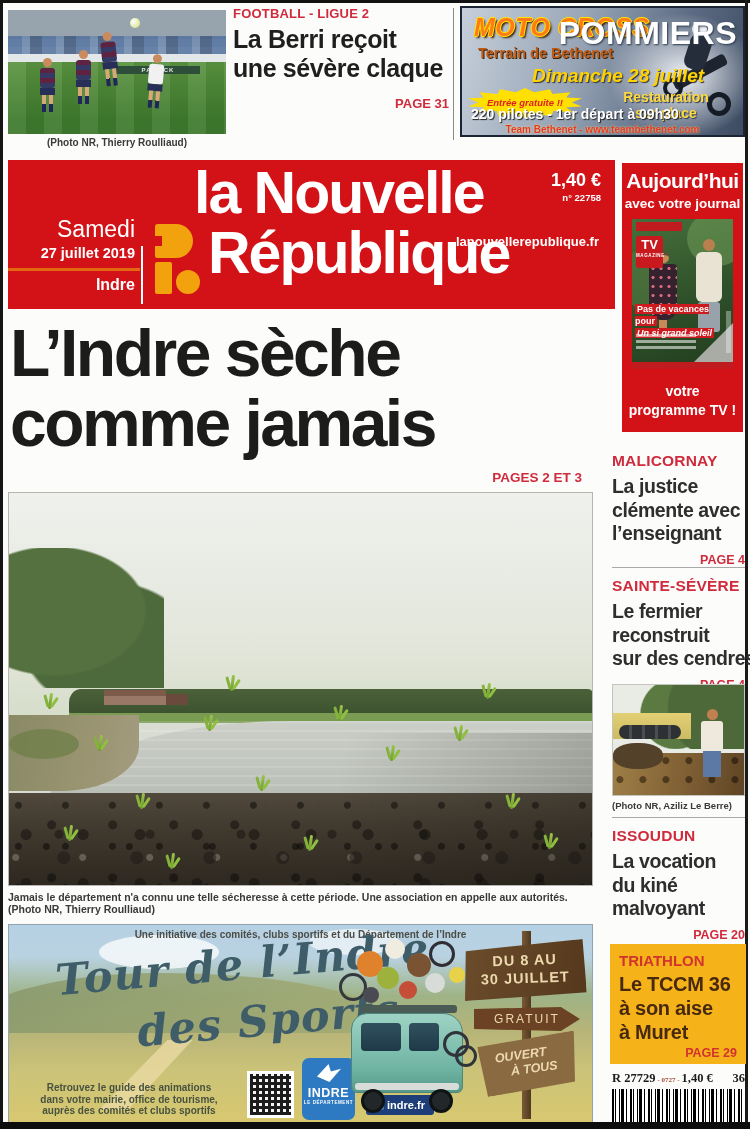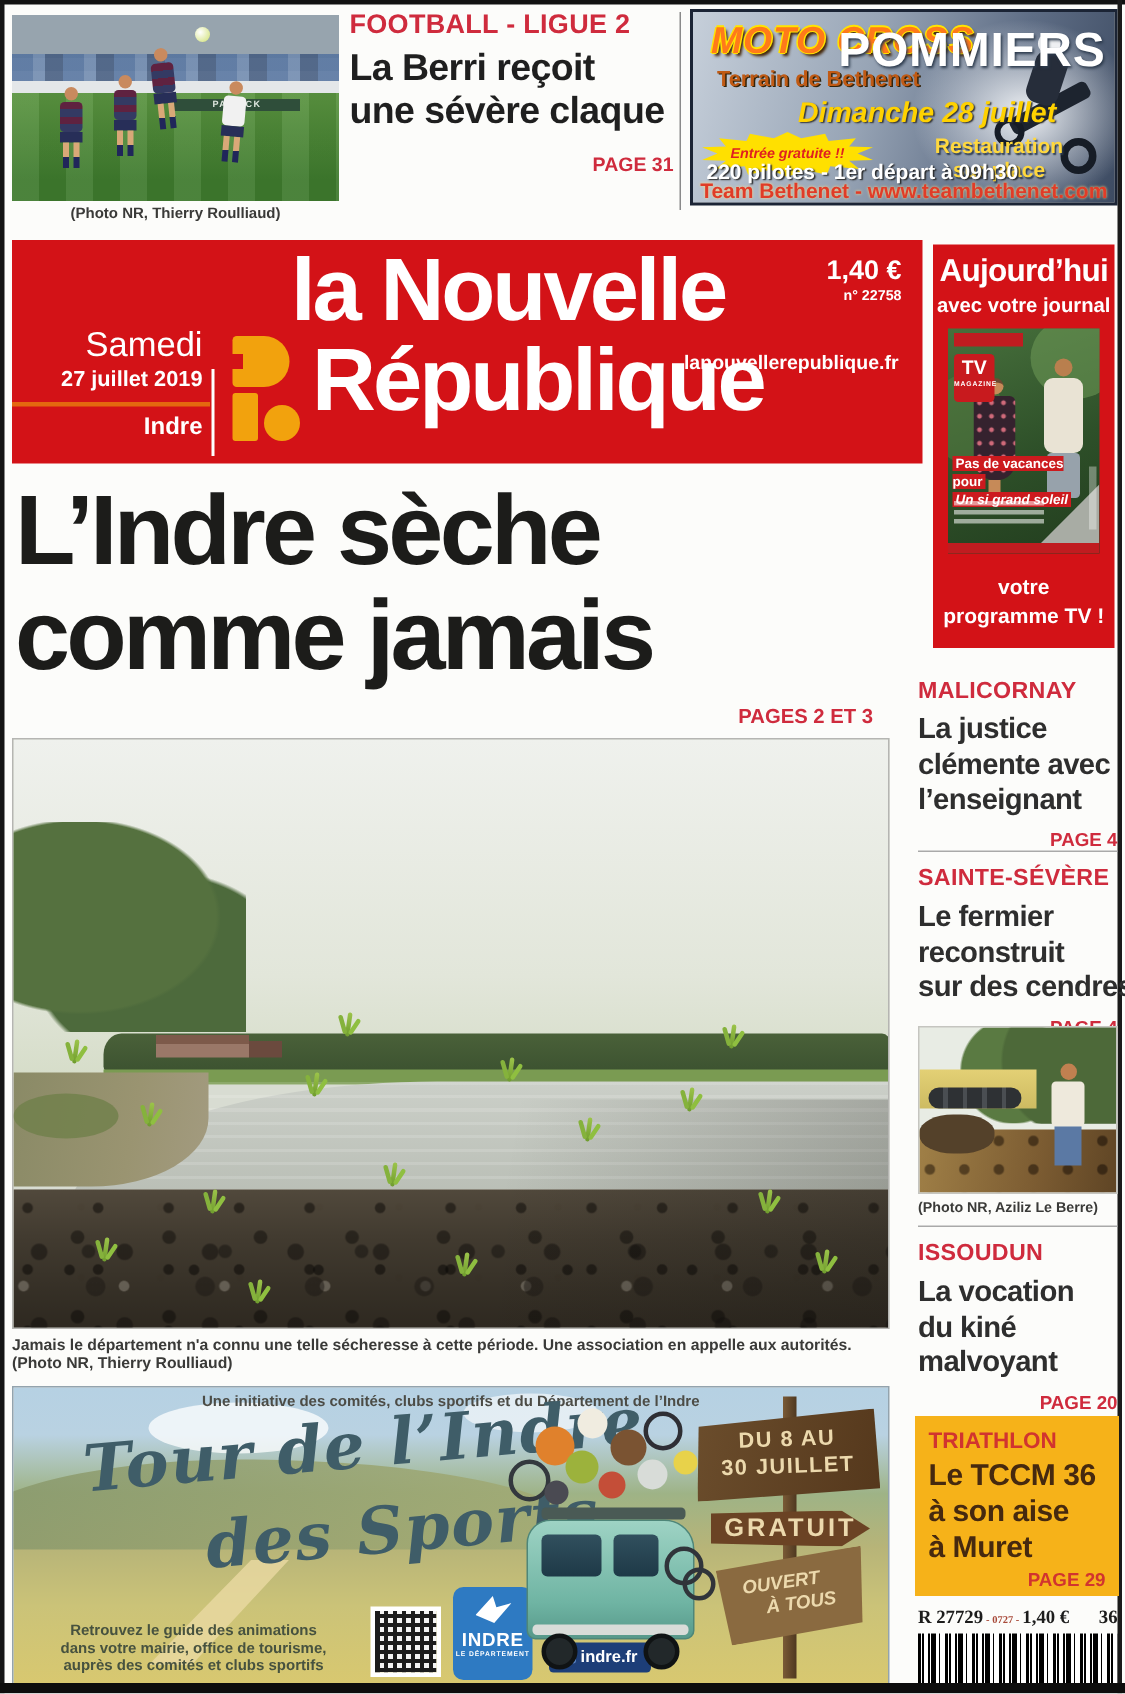--- a/index.html
+++ b/index.html
@@ -28,21 +28,21 @@
   .player .torso{width:15px;height:20px;border-radius:3px;margin:1px auto 0;}
   .player .shorts{width:15px;height:7px;margin:0 auto;background:#272e58;}
   .player .legs{display:flex;justify-content:space-between;width:11px;margin:0 auto;}
   .player .legs i{width:4px;height:17px;background:linear-gradient(#d9a878 55%,#20265a 55%);}
   .claret .torso{background:repeating-linear-gradient(180deg,#5f2240 0 5px,#343a63 5px 10px);}
   .white .torso{background:#f1f1f1;}
   .ball{left:122px;top:8px;width:10px;height:10px;border-radius:50%;background:radial-gradient(circle at 35% 35%,#ffffff,#cfe070);}
   .fb-caption{left:8px;top:137px;width:218px;text-align:center;font-size:10px;}
 
   .fb-text{left:233px;top:6px;width:216px;}
-  .fb-kicker{font-size:18px;letter-spacing:.2px;}
+  .fb-kicker{font-size:13px;letter-spacing:.2px;}
   .fb-head{margin-top:4px;font-size:25px;line-height:28.5px;font-weight:800;color:#1f1f1f;letter-spacing:-.4px;}
   .fb-pageref{margin-top:14px;font-size:13px;}
   .top-divider{left:453px;top:8px;width:1px;height:132px;background:#8a8a8a;}
 
   
   .moto{left:460px;top:6px;width:285px;height:131px;border:2px solid #1b2435;box-sizing:border-box;overflow:hidden;
         background:linear-gradient(105deg,#c6cfda 0%,#98a5b6 40%,#5e6d85 72%,#3d4b62 100%);}
   .moto-cloud{right:-15px;top:5px;width:150px;height:125px;background:radial-gradient(closest-side,rgba(246,248,250,.95),rgba(246,248,250,0));}
   .rider-body{right:34px;top:26px;width:22px;height:36px;background:#262d3a;border-radius:8px;transform:rotate(18deg);}
   .rider-helmet{right:36px;top:14px;width:15px;height:14px;background:#eef0f2;border-radius:50%;}
@@ -52,21 +52,21 @@
   .moto-title{left:12px;top:5px;font-size:25px;font-weight:900;font-style:italic;color:#ff7a1a;letter-spacing:.5px;
         text-shadow:-1px 0 #ffe400,1px 0 #ffe400,0 -1px #ffe400,0 1px #ffe400,2px 2px 2px #402000;}
   .moto-place{right:6px;top:7px;font-size:32px;font-weight:700;color:#ffffff;letter-spacing:.5px;text-shadow:1px 1px 2px #2c3a4c;}
   .moto-venue{left:16px;top:37px;font-size:14.5px;font-weight:800;color:#c05a14;text-shadow:1px 1px 0 #33230a;}
   .moto-date{left:70px;top:57px;font-size:19px;font-weight:800;font-style:italic;color:#ffd200;text-shadow:1px 1px 1px #333;}
   .burst{left:6px;top:80px;width:114px;height:30px;background:#ffe000;
          clip-path:polygon(50% 0%,58% 14%,72% 4%,74% 20%,90% 14%,86% 32%,100% 34%,91% 48%,100% 62%,86% 64%,92% 82%,75% 76%,73% 95%,60% 84%,50% 100%,40% 84%,27% 95%,25% 76%,8% 82%,14% 64%,0% 62%,9% 48%,0% 34%,14% 32%,10% 14%,26% 20%,28% 4%,42% 14%);}
   .burst span{display:block;text-align:center;line-height:30px;font-size:9.5px;font-weight:800;font-style:italic;color:#e02020;}
   .moto-rest{left:148px;top:81px;width:112px;text-align:center;font-size:14px;font-weight:800;color:#ffd83d;line-height:16px;text-shadow:1px 1px 1px #2c3a4c;}
   .moto-pilots{left:9px;bottom:13px;font-size:14px;font-weight:800;color:#ffffff;text-shadow:1px 1px 1px #222;}
-  .moto-site{left:0;bottom:0;width:100%;text-align:center;font-size:14px;font-weight:800;color:#e03c28;text-shadow:0 0 2px #ffd98a;}
+  .moto-site{left:0;bottom:0;width:100%;text-align:center;font-size:10px;font-weight:800;color:#e03c28;text-shadow:0 0 2px #ffd98a;}
 
   
   .mast{left:8px;top:160px;width:607px;height:149px;background:#d31217;color:#fff;}
   .m-date{left:0;top:56px;width:132px;text-align:right;}
   .m-day{font-size:23px;padding-right:5px;}
   .m-d2{font-size:14.5px;font-weight:700;padding-right:5px;margin-top:2px;}
   .m-rule{height:2.5px;background:#e4680f;margin:7px 0 5px 0;}
   .m-ed{font-size:16px;font-weight:800;padding-right:5px;}
   .m-vline{left:133px;top:86px;width:2px;height:58px;background:#fff;}
   .m-logo{left:147px;top:64px;width:46px;height:76px;}
@@ -192,21 +192,21 @@
   .bike-back{left:92px;top:26px;width:26px;height:26px;border:3px solid #30343a;border-radius:50%;box-sizing:border-box;}
   .bike-back2{left:104px;top:40px;width:22px;height:22px;border:3px solid #30343a;border-radius:50%;box-sizing:border-box;}
   
   .signpost{right:4px;top:6px;width:126px;height:188px;}
   .sp-pole{left:60px;top:0;width:9px;height:188px;background:linear-gradient(90deg,#7a5a36,#4f3820);}
   .sp-date{left:2px;top:10px;width:122px;height:58px;background:linear-gradient(105deg,#6b4d2c,#55381c);clip-path:polygon(2% 14%,98% 0%,100% 92%,0% 100%);
       color:#ecd9ad;text-align:center;font-weight:800;transform:rotate(-2deg);}
   .sp-date div{font-size:14.5px;letter-spacing:1px;line-height:18px;}
   .sp-date div:first-child{margin-top:10px;}
   .sp-free{left:12px;top:76px;width:106px;height:24px;background:#6b4324;clip-path:polygon(0 8%,82% 0,100% 50%,82% 100%,0 92%);
-      color:#ecd9ad;font-size:17px;font-weight:700;letter-spacing:2px;line-height:24px;text-align:center;}
+      color:#ecd9ad;font-size:12px;font-weight:400;letter-spacing:2px;line-height:24px;text-align:center;}
   .sp-open{left:18px;top:106px;width:98px;height:54px;background:#8a6a40;transform:rotate(-8deg);clip-path:polygon(0 6%,100% 0,94% 94%,4% 100%);
       color:#ecd9ad;font-style:italic;font-weight:800;font-size:12.5px;line-height:15px;}
   .sp-open div:first-child{margin:10px 0 0 16px;}
   .sp-open div:last-child{margin-left:30px;}
 
   
   .sb-item{left:612px;width:133px;}
   .sb-kicker{font-size:15.5px;letter-spacing:.2px;}
   .sb-head{margin-top:5px;font-size:19.5px;line-height:23.5px;font-weight:800;color:#2e2e2e;letter-spacing:-.4px;white-space:nowrap;}
   .sb-ref{margin-top:7px;font-size:12.5px;}

